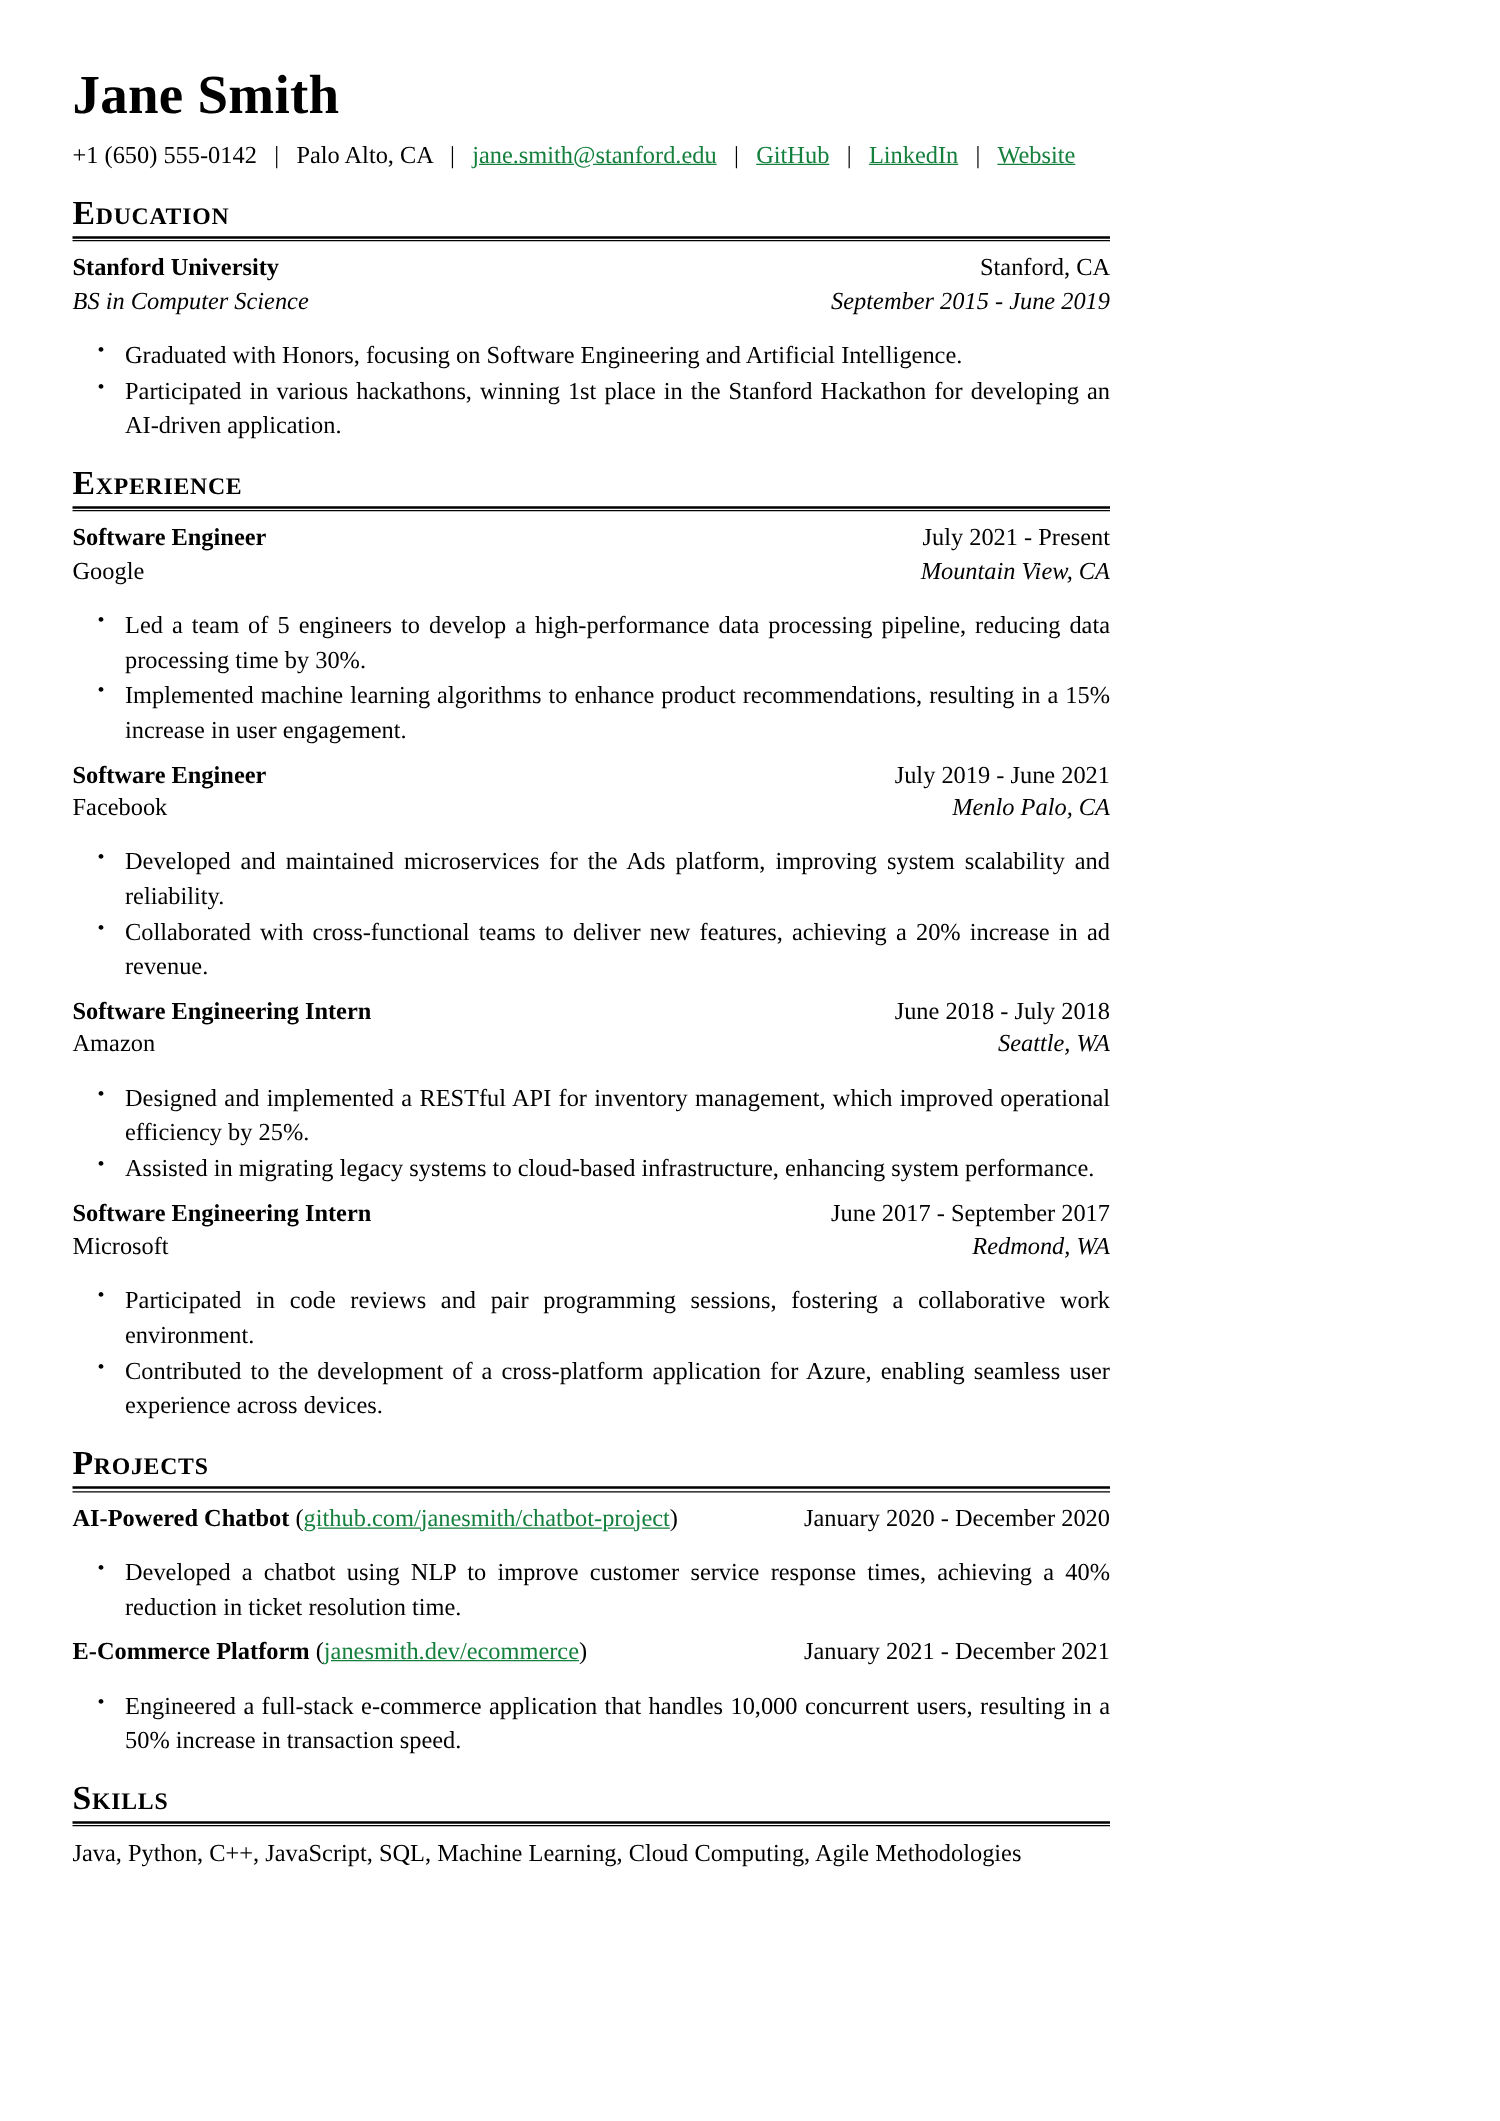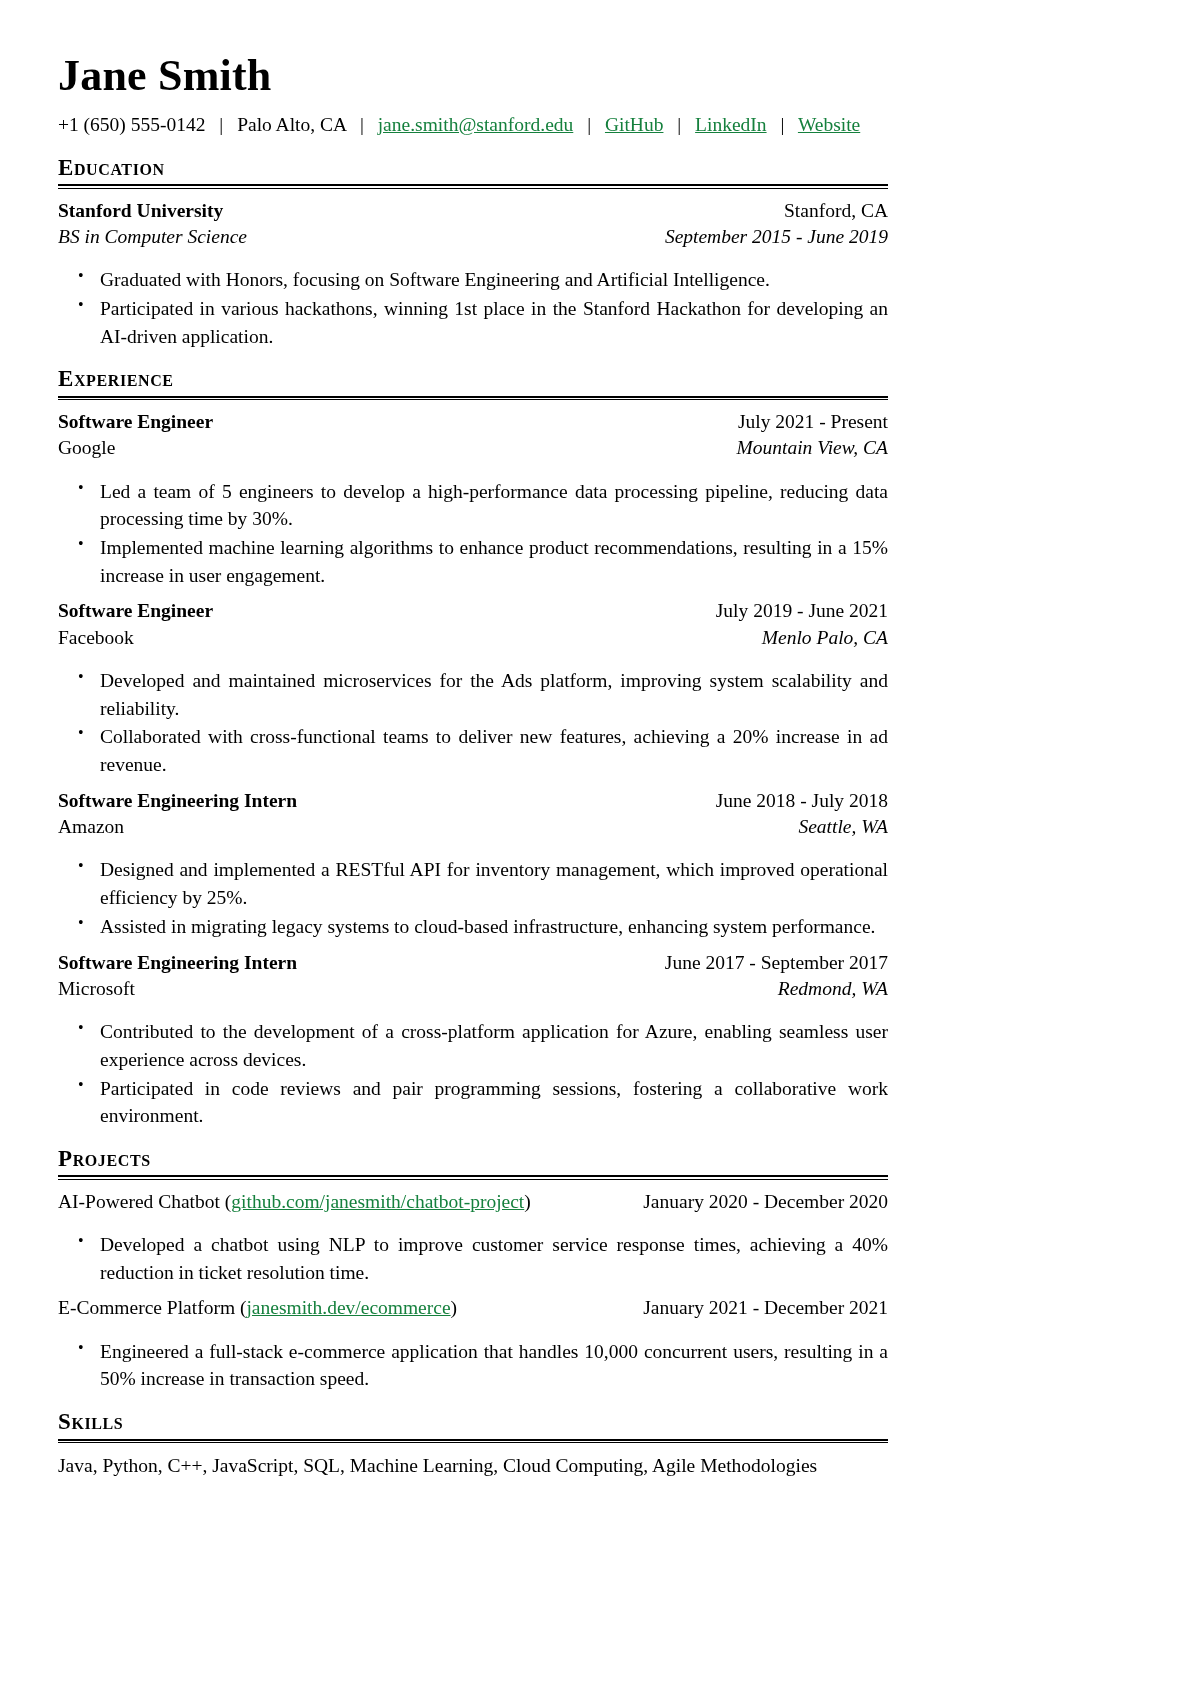--- a/index.html
+++ b/index.html
@@ -44,21 +44,21 @@
     text-decoration: underline;
     color: #15803d;
     cursor: pointer;
   }
 
   
   .section {
     margin-top: 16px;
   }
   .section-title {
-    font-size: 23px;
+    font-size: 27px;
     font-variant: small-caps;
     font-weight: bold;
     letter-spacing: 0.6px;
     line-height: 1.15;
     padding-bottom: 2px;
   }
   .rule {
     border: 0;
     border-top: 2.2px solid #000;
     border-bottom: 1px solid #000;
@@ -125,21 +125,21 @@
 
   
   .project-head {
     display: flex;
     justify-content: space-between;
     align-items: baseline;
     font-size: 19.5px;
     line-height: 1.35;
   }
   .project-title {
-    font-weight: normal;
+    font-weight: bold;
   }
   .project-url-wrap {
     font-weight: normal;
   }
 
   
   .skills-text {
     font-size: 19.5px;
     line-height: 1.45;
     margin-top: 9px;
@@ -240,22 +240,22 @@
     <div class="entry">
       <div class="entry-row">
         <span class="left-b">Software Engineering Intern</span>
         <span class="right-r">June 2017 - September 2017</span>
       </div>
       <div class="entry-row">
         <span class="left-r">Microsoft</span>
         <span class="right-i">Redmond, WA</span>
       </div>
       <ul class="bullets">
+        <li>Participated in code reviews and pair programming sessions, fostering a collaborative work environment.</li>
         <li>Contributed to the development of a cross-platform application for Azure, enabling seamless user experience across devices.</li>
-        <li>Participated in code reviews and pair programming sessions, fostering a collaborative work environment.</li>
       </ul>
     </div>
   </section>
 
   <section class="section">
     <div class="section-title">Projects</div>
     <hr class="rule">
 
     <div class="entry">
       <div class="project-head">

